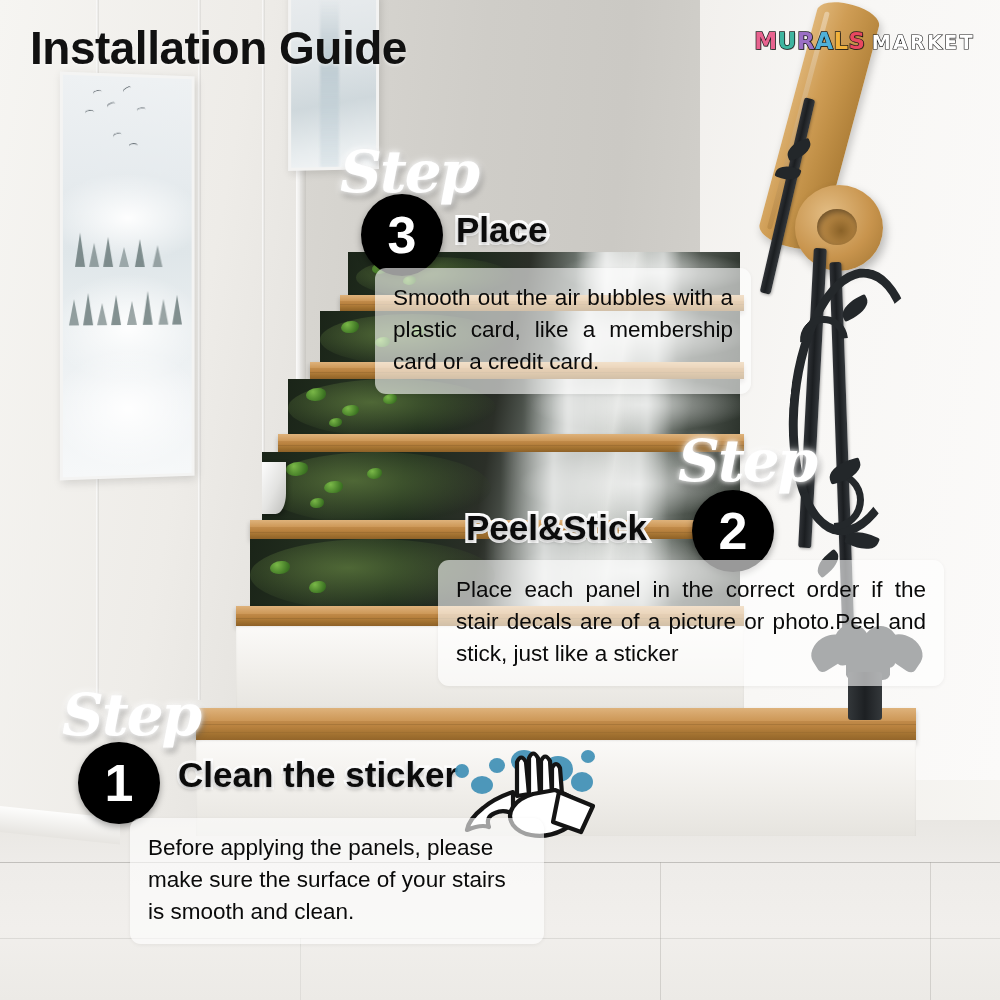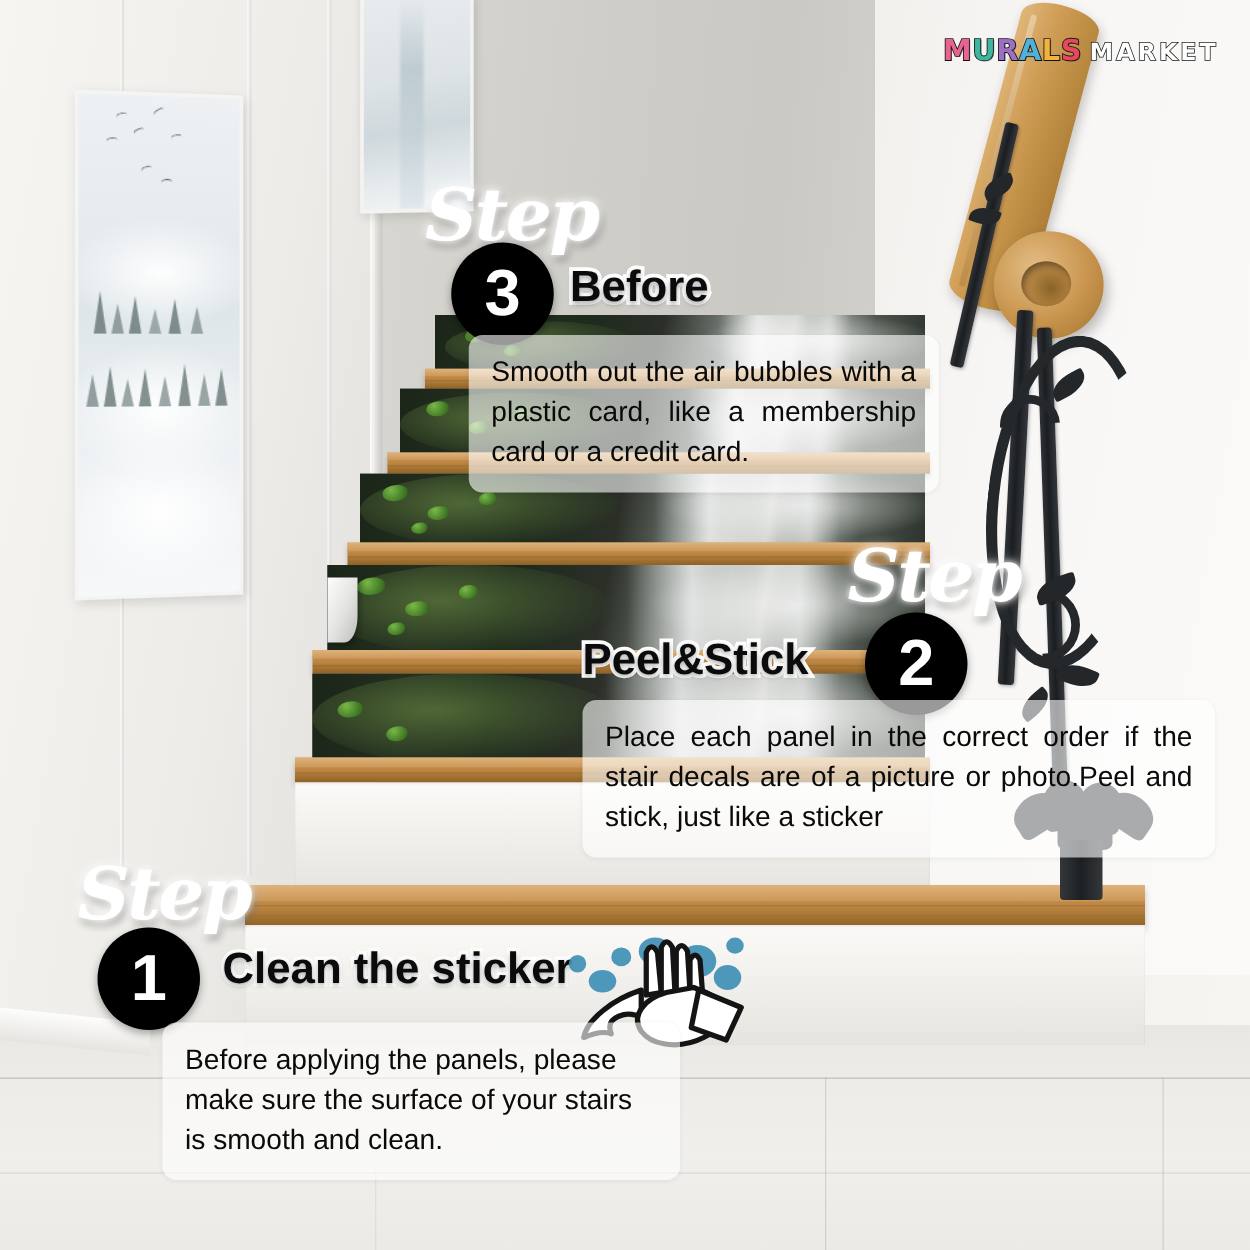--- a/index.html
+++ b/index.html
@@ -375,45 +375,46 @@
         <div class="petal" style="left:0;top:16px;width:40px;height:30px;transform:rotate(-32deg);"></div>
         <div class="petal" style="left:24px;top:4px;width:36px;height:40px;transform:rotate(-8deg);"></div>
         <div class="petal" style="left:52px;top:6px;width:36px;height:40px;transform:rotate(10deg);"></div>
         <div class="petal" style="left:74px;top:16px;width:40px;height:30px;transform:rotate(34deg);"></div>
         <div class="petal" style="left:36px;top:26px;width:44px;height:34px;"></div>
       </div>
       <div class="newel-stem"></div>
     </div>
   </div>
 
+  <div class="title">Installation Guide</div>
 
   <div class="logo">
     <div class="logo-murals">
       <span style="color:#e8638f">M</span>
       <span style="color:#3fb5a0">U</span>
       <span style="color:#9b6fc4">R</span>
       <span style="color:#4fb0d8">A</span>
       <span style="color:#f2b23c">L</span>
       <span style="color:#e8485f">S</span>
     </div>
     <div class="logo-market">MARKET</div>
   </div>
 
   <div class="stepblock">
     <div class="step-script" style="left:340px;top:143px;">Step</div>
     <div class="step-circle" style="left:361px;top:194px;">3</div>
-    <div class="step-title" style="left:456px;top:210px;">Before</div>
+    <div class="step-title" style="left:456px;top:210px;">Place</div>
     <div class="textbox" style="left:375px;top:268px;width:340px;">Smooth out the air bubbles with a plastic card, like a membership card or a credit card.</div>
   </div>
 
   <div class="stepblock">
     <div class="step-script" style="left:678px;top:432px;">Step</div>
     <div class="step-circle" style="left:692px;top:490px;">2</div>
     <div class="step-title" style="left:466px;top:508px;">Peel&amp;Stick</div>
-    <div class="textbox" style="left:466px;top:560px;width:470px;">Place each panel in the correct order if the stair decals are of a picture or photo.Peel and stick, just like a sticker</div>
+    <div class="textbox" style="left:438px;top:560px;width:470px;">Place each panel in the correct order if the stair decals are of a picture or photo.Peel and stick, just like a sticker</div>
   </div>
 
   <div class="stepblock">
     <div class="step-script" style="left:62px;top:686px;">Step</div>
     <div class="step-circle" style="left:78px;top:742px;">1</div>
     <div class="step-title onwhite" style="left:178px;top:755px;">Clean the sticker</div>
 
     <div class="wash-icon">
       <div class="bubble" style="left:0px;top:22px;width:14px;height:14px;"></div>
       <div class="bubble" style="left:16px;top:34px;width:22px;height:18px;"></div>

